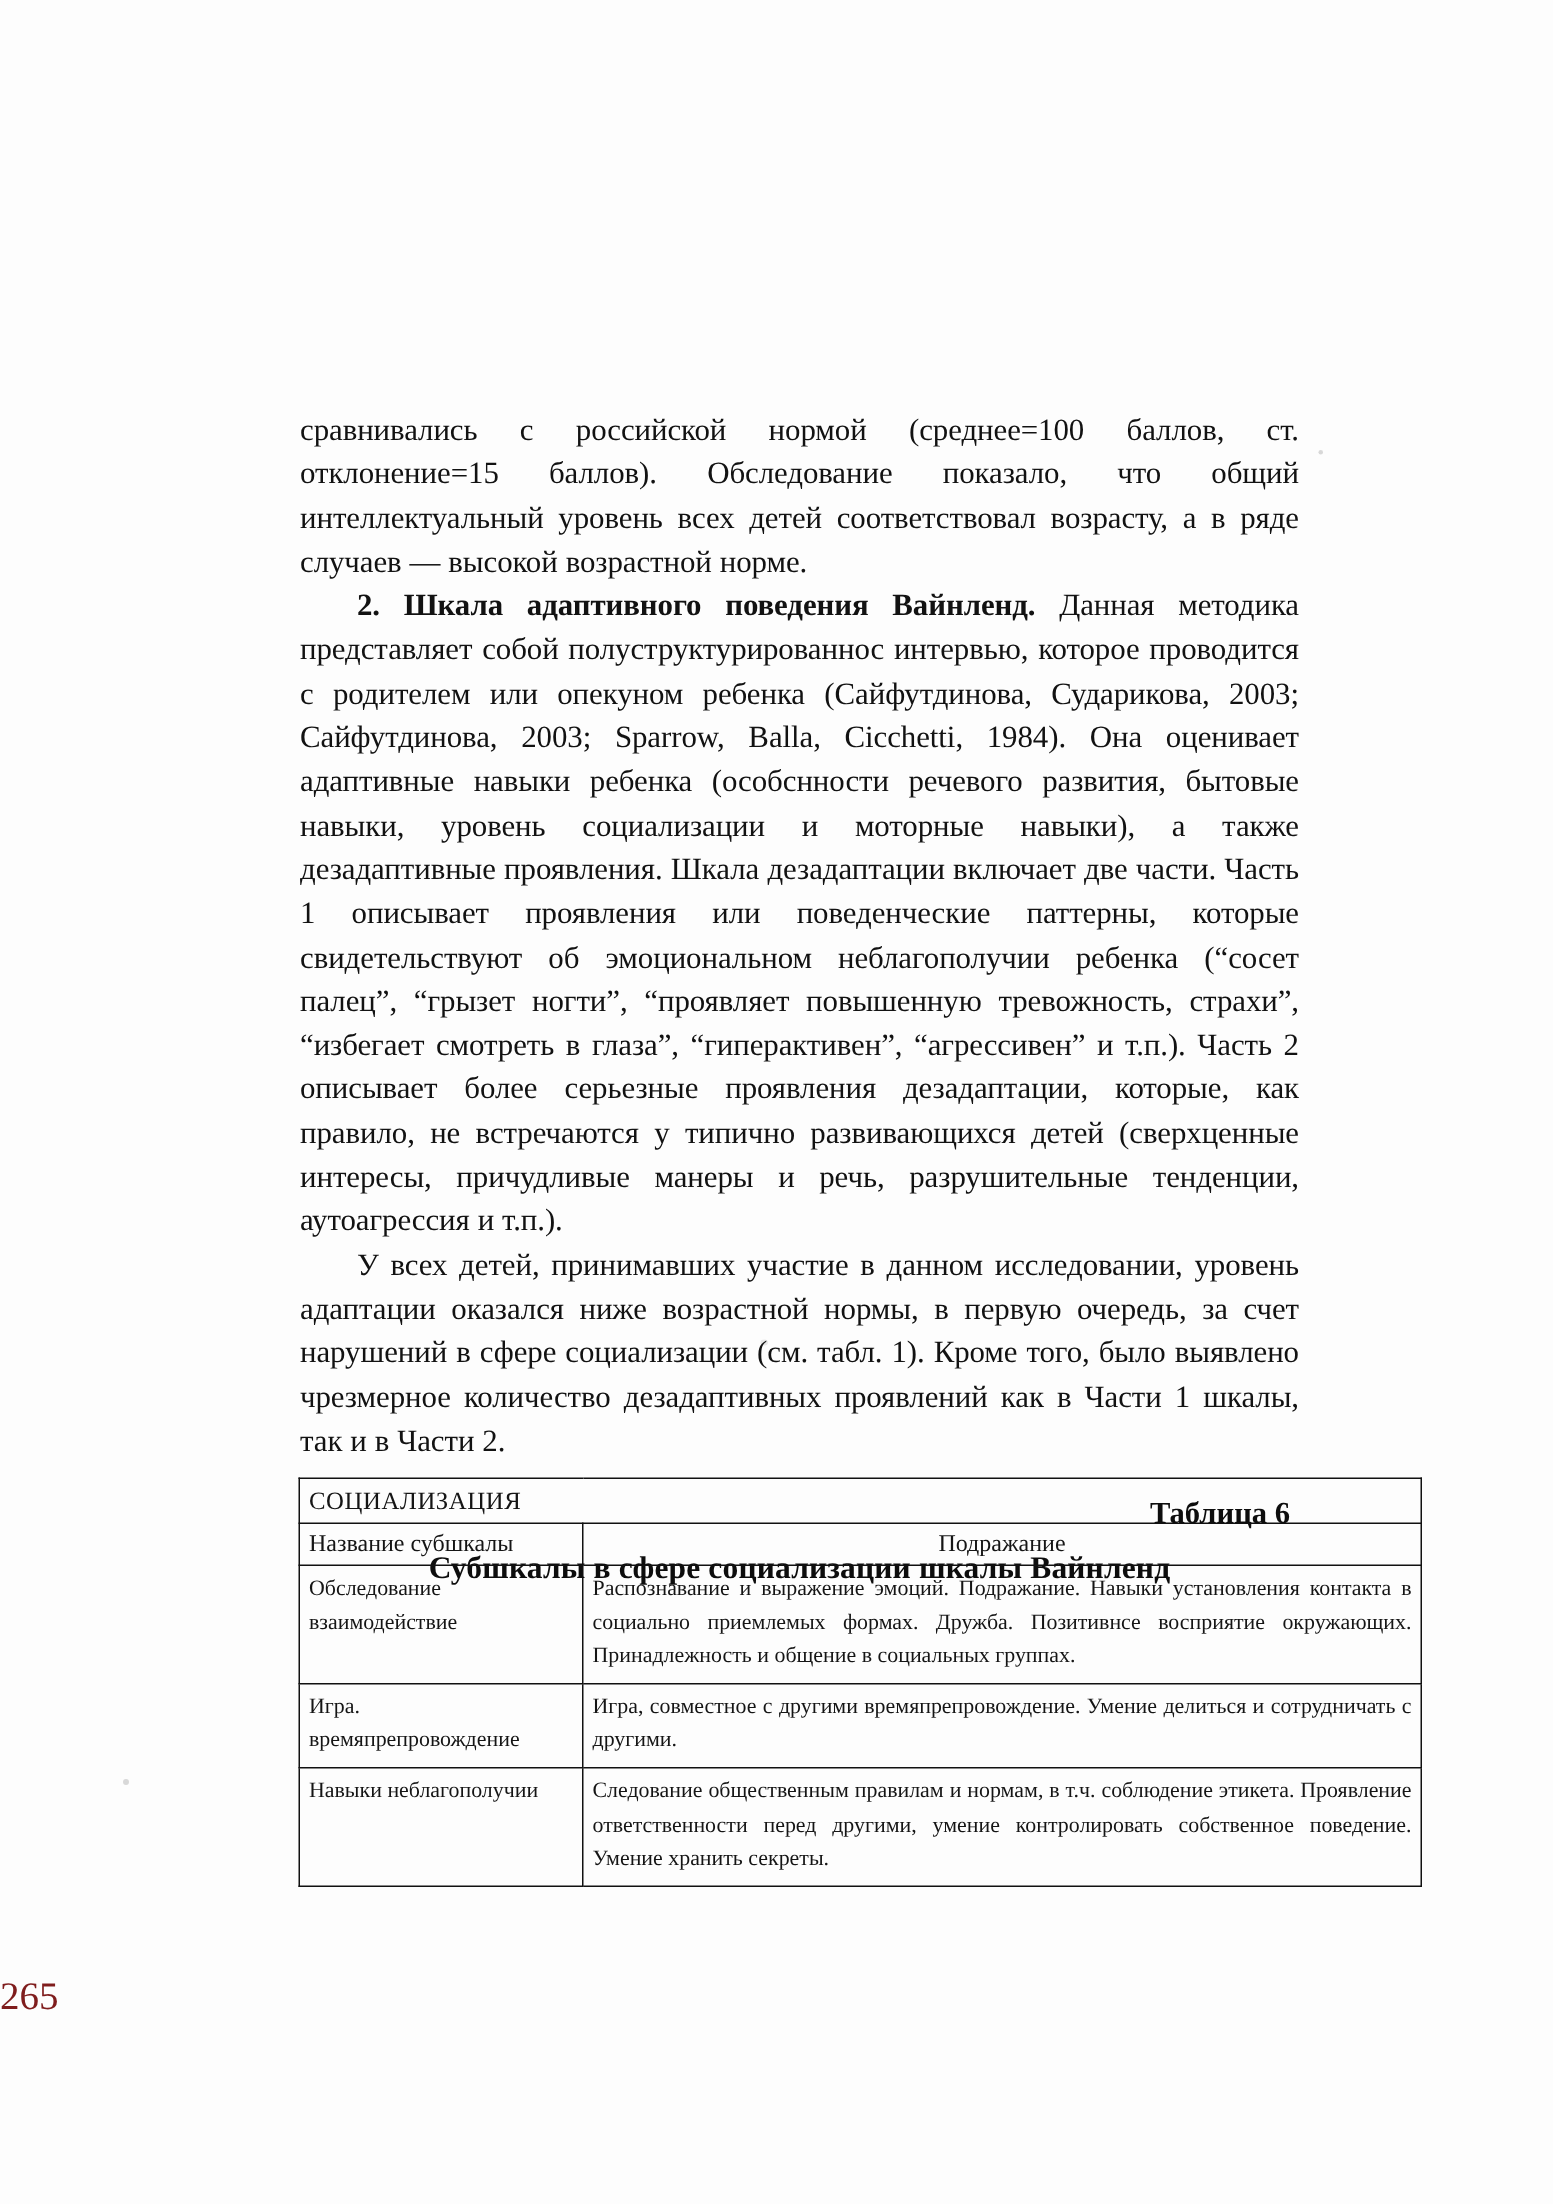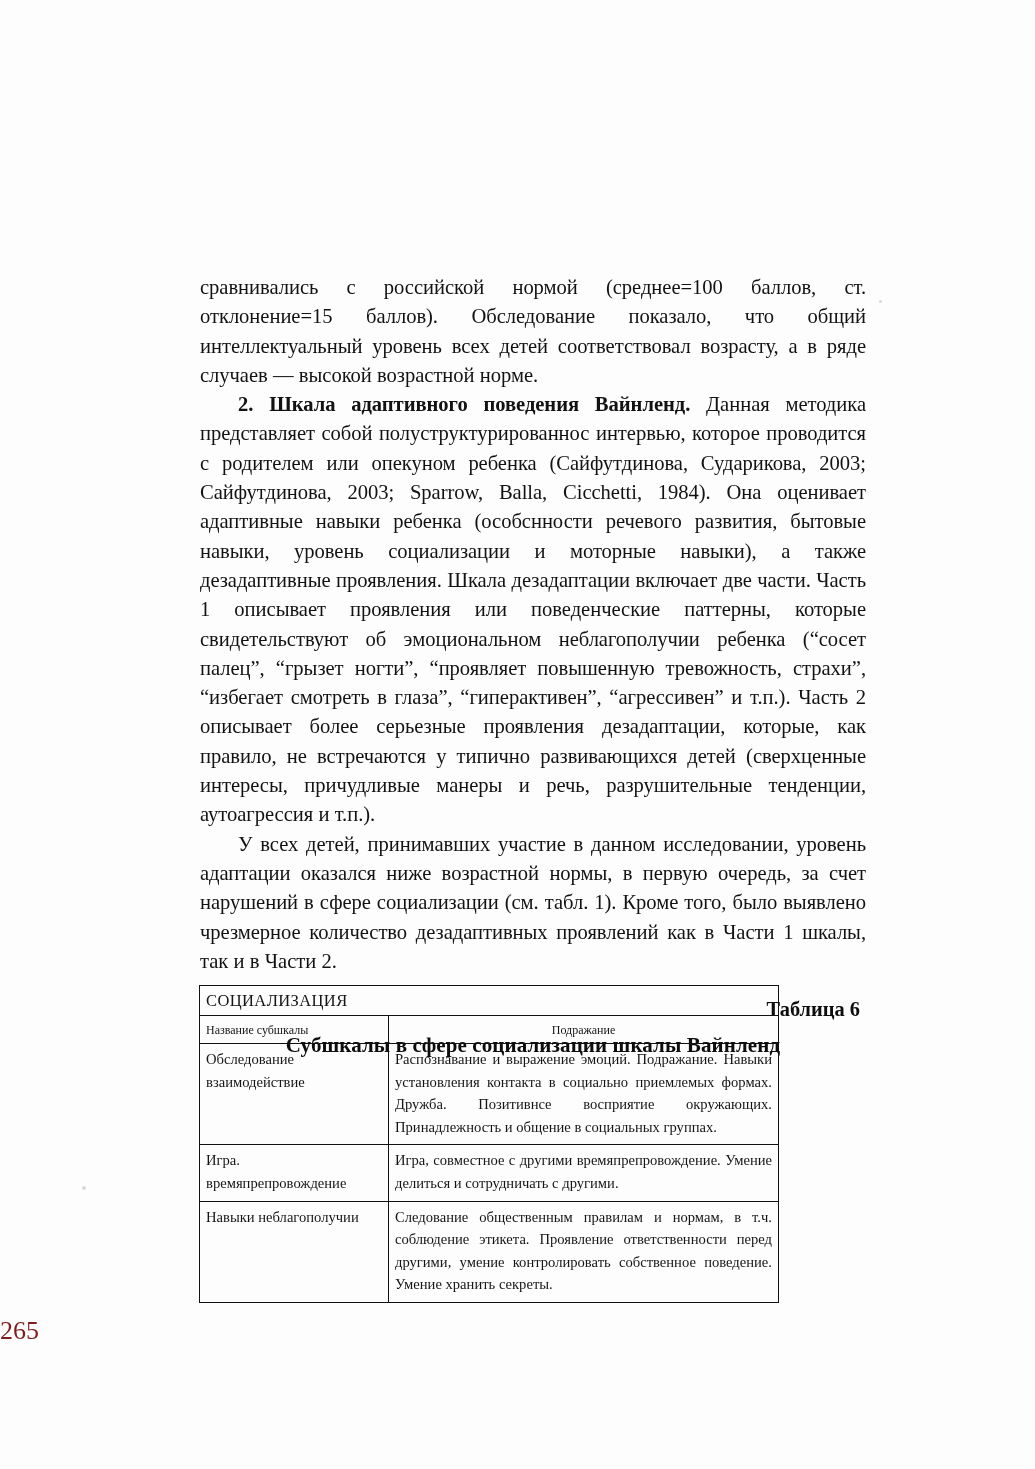--- a/index.html
+++ b/index.html
@@ -71,21 +71,21 @@
     line-height: 30px;
     margin-top: 8px;
     letter-spacing: .1px;
   }
 
   
   .tbl-wrap {
     position: absolute;
     left: 199px;
     top: 985px;
-    width: 580px;
+    width: 749px;
   }
   table.subscales {
     width: 100%;
     border-collapse: collapse;
     table-layout: fixed;
     font-family: "Liberation Serif", "DejaVu Serif", serif;
     color: #151515;
   }
   table.subscales td {
     border: 1px solid #111;
@@ -95,21 +95,21 @@
   .col-name { width: 189px; }
 
   .cell-section {
     font-size: 16.5px;
     letter-spacing: .4px;
     padding-top: 5px !important;
     padding-bottom: 4px !important;
     line-height: 20px;
   }
   .cell-head {
-    font-size: 12px;
+    font-size: 16px;
     line-height: 20px;
     padding-top: 4px !important;
     padding-bottom: 3px !important;
   }
   .cell-head.center { text-align: center; }
 
   .cell-name {
     font-size: 14.6px;
     line-height: 22.6px;
   }

